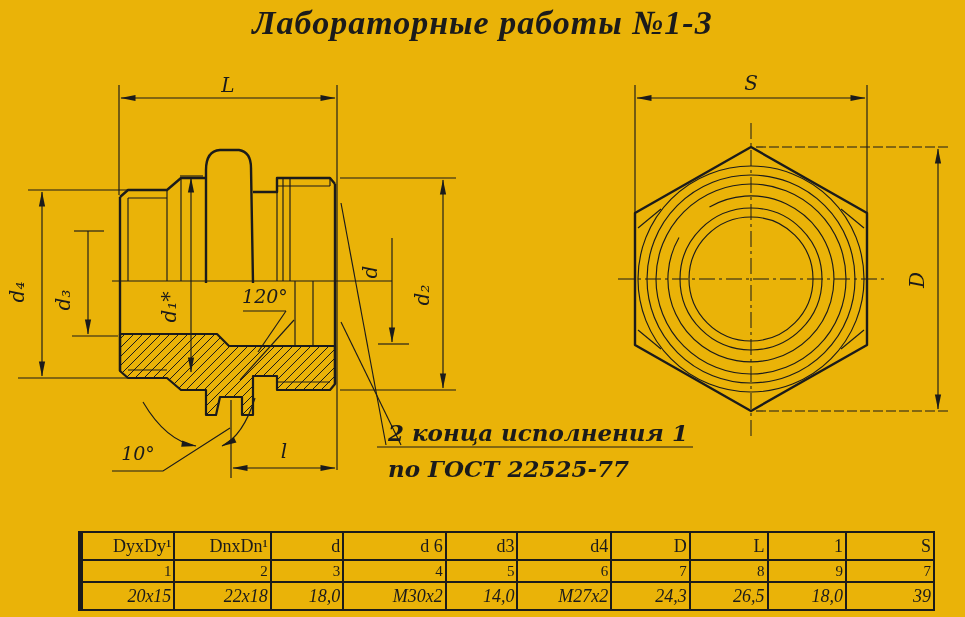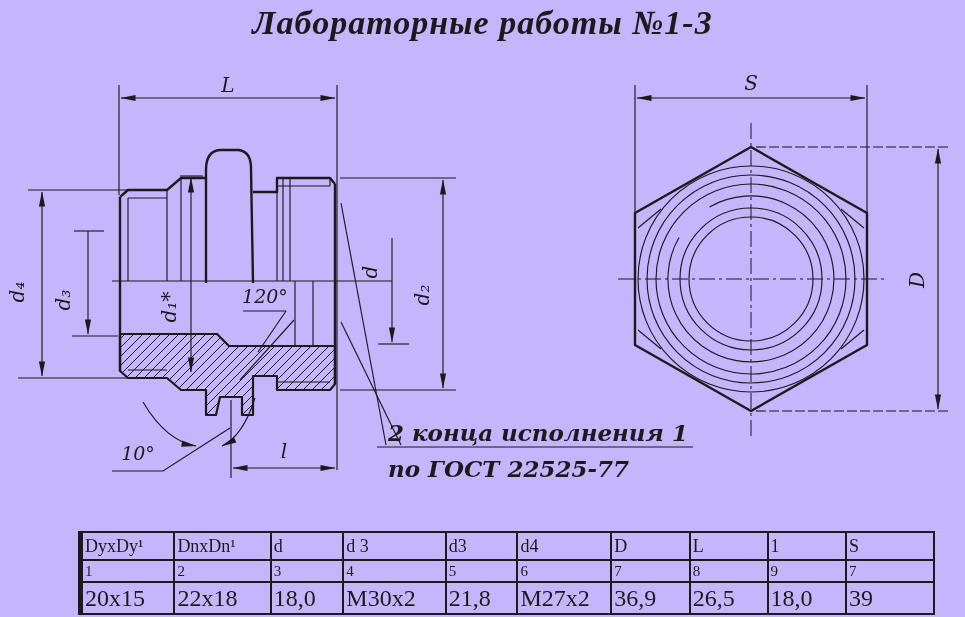--- a/index.html
+++ b/index.html
@@ -1,28 +1,28 @@
 <!DOCTYPE html>
 <html><head>
 <meta charset="utf-8">
 <style>
   html,body{margin:0;padding:0;background:#e8e8e8;}
-  #page{position:relative;width:965px;height:617px;background:#c4b5fd;overflow:hidden;
+  #page{position:relative;width:965px;height:617px;background:#eab308;overflow:hidden;
         font-family:"Liberation Serif", serif;color:#1b1b1b;}
   #title{position:absolute;left:0;top:4px;width:100%;text-align:center;
          font-size:34px;font-weight:bold;font-style:italic;letter-spacing:1px;}
   #drawing-svg{position:absolute;left:0;top:0;}
   
   #spec-table{position:absolute;left:78px;top:531px;width:857px;border-collapse:collapse;
-              table-layout:fixed;text-align:left;}
+              table-layout:fixed;text-align:right;}
   #spec-table td{border:2px solid #1b1b1b;padding:0 2px;line-height:1.25;overflow:hidden;white-space:nowrap;}
   #spec-table{border:2px solid #1b1b1b;border-left:5px solid #1b1b1b;}
   #spec-table tr.hdr td{font-size:18px;height:26px;}
   #spec-table tr.num td{font-size:15px;height:20px;border-top-width:1px;}
-  #spec-table tr.val td{font-size:24px;height:26px;}
+  #spec-table tr.val td{font-size:18px;height:26px;font-style:italic;}
   
   .thick{stroke:#1b1b1b;stroke-width:2.4;fill:none;stroke-linejoin:round;}
   .thin{stroke:#1b1b1b;stroke-width:1.15;fill:none;}
   .cl{stroke:#1b1b1b;stroke-width:1;fill:none;stroke-dasharray:16 4 3 4;}
   .dim-label{font-family:"DejaVu Serif", serif;font-style:italic;font-size:20px;fill:#1b1b1b;}
   .angle-label{font-family:"DejaVu Serif", serif;font-style:italic;font-size:19px;fill:#1b1b1b;}
   .note-label{font-family:"DejaVu Serif", serif;font-style:italic;font-weight:bold;font-size:23px;fill:#1b1b1b;}
 </style>
 </head>
 <body>
@@ -159,21 +159,21 @@
         <col style="width:9.2%">
         <col style="width:9.1%">
       <col style="width:9.2%">
         <col style="width:10.3%">
     </colgroup>
     <tbody>
         <tr class="hdr">
       <td>DyxDy¹</td>
       <td>DnxDn¹</td>
       <td>d</td>
-      <td>d 3</td>
+      <td>d 6</td>
       <td>d3</td>
       <td>d4</td>
       <td>D</td>
       <td>L</td>
       <td>1</td>
       <td>S</td>
     </tr>
     <tr class="num">
       <td>1</td>
       <td>2</td>
@@ -184,22 +184,22 @@
       <td>7</td>
       <td>8</td>
       <td>9</td>
       <td>7</td>
     </tr>
     <tr class="val">
       <td>20x15</td>
       <td>22x18</td>
       <td>18,0</td>
       <td>M30x2</td>
-      <td>21,8</td>
+      <td>14,0</td>
       <td>M27x2</td>
-      <td>36,9</td>
+      <td>24,3</td>
       <td>26,5</td>
       <td>18,0</td>
       <td>39</td>
     </tr>
   </tbody>
     </table>
 </div>
 
 </body></html>

